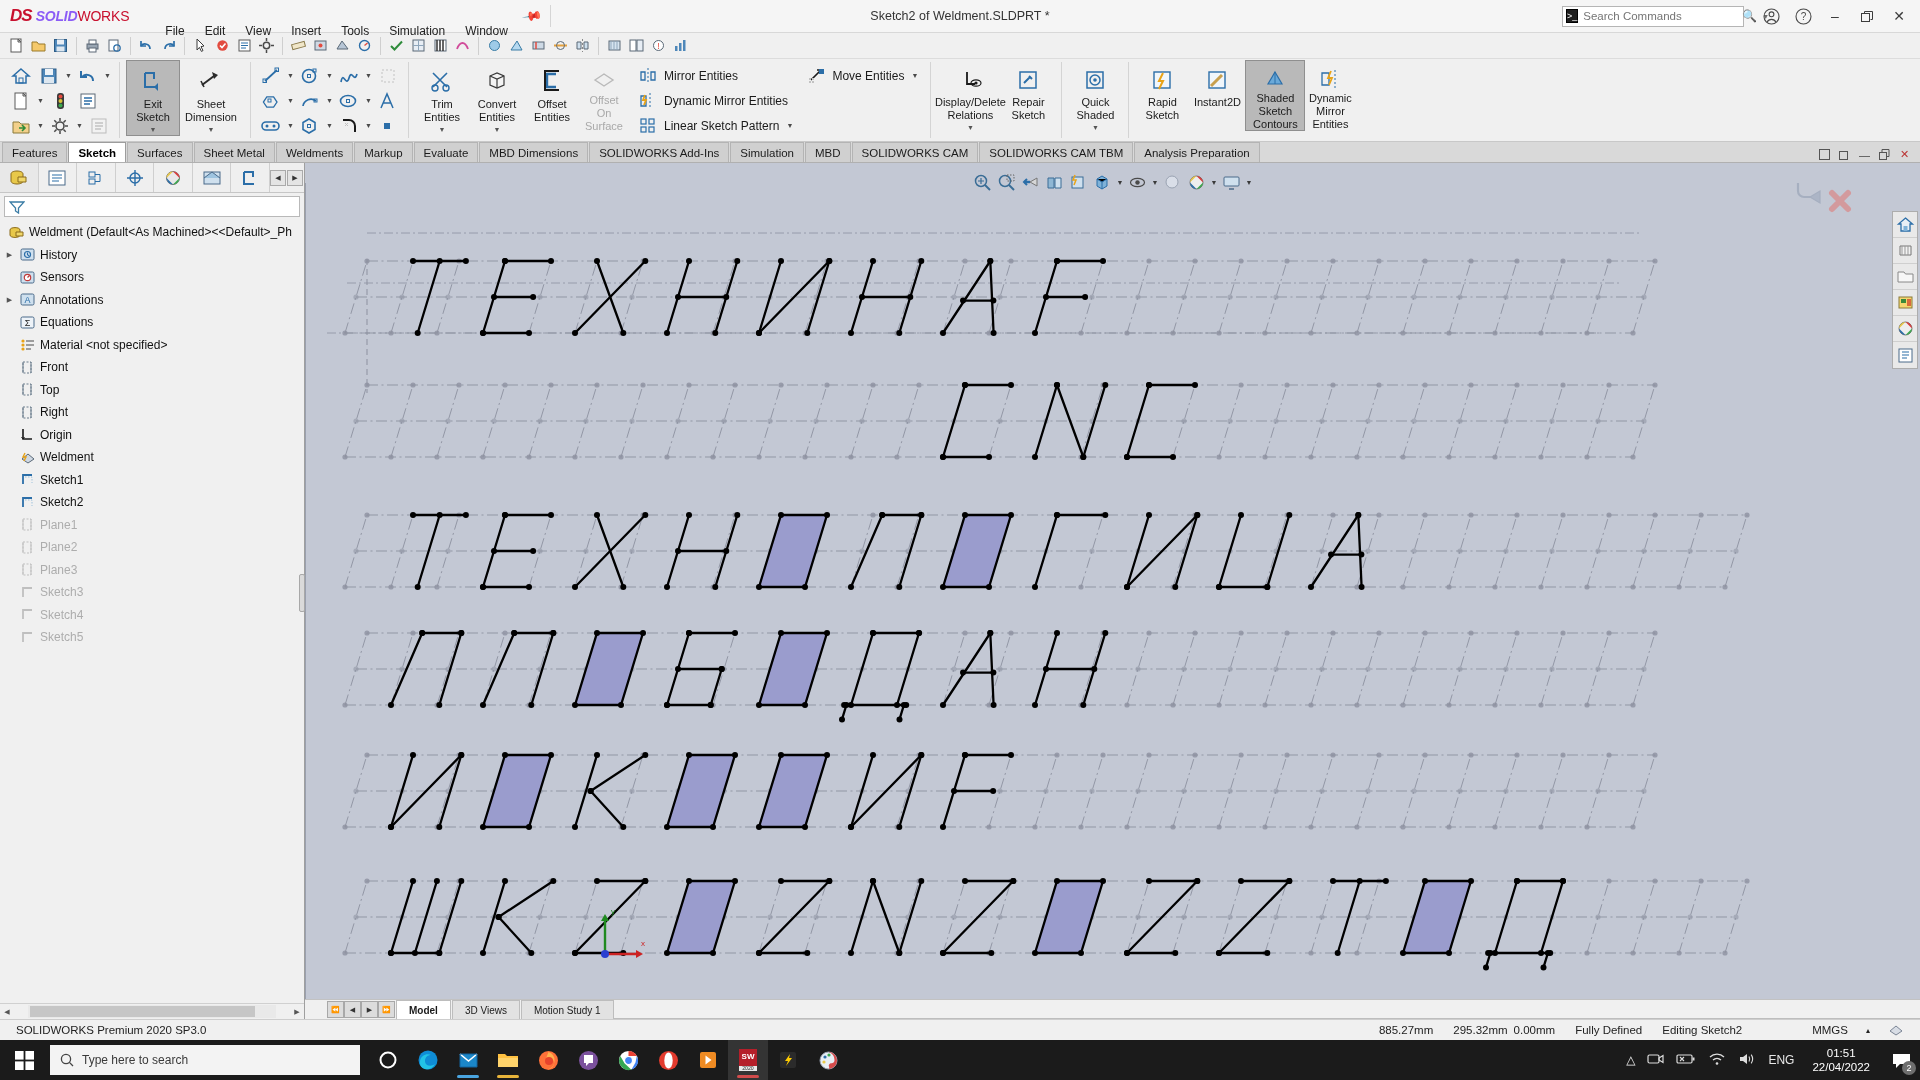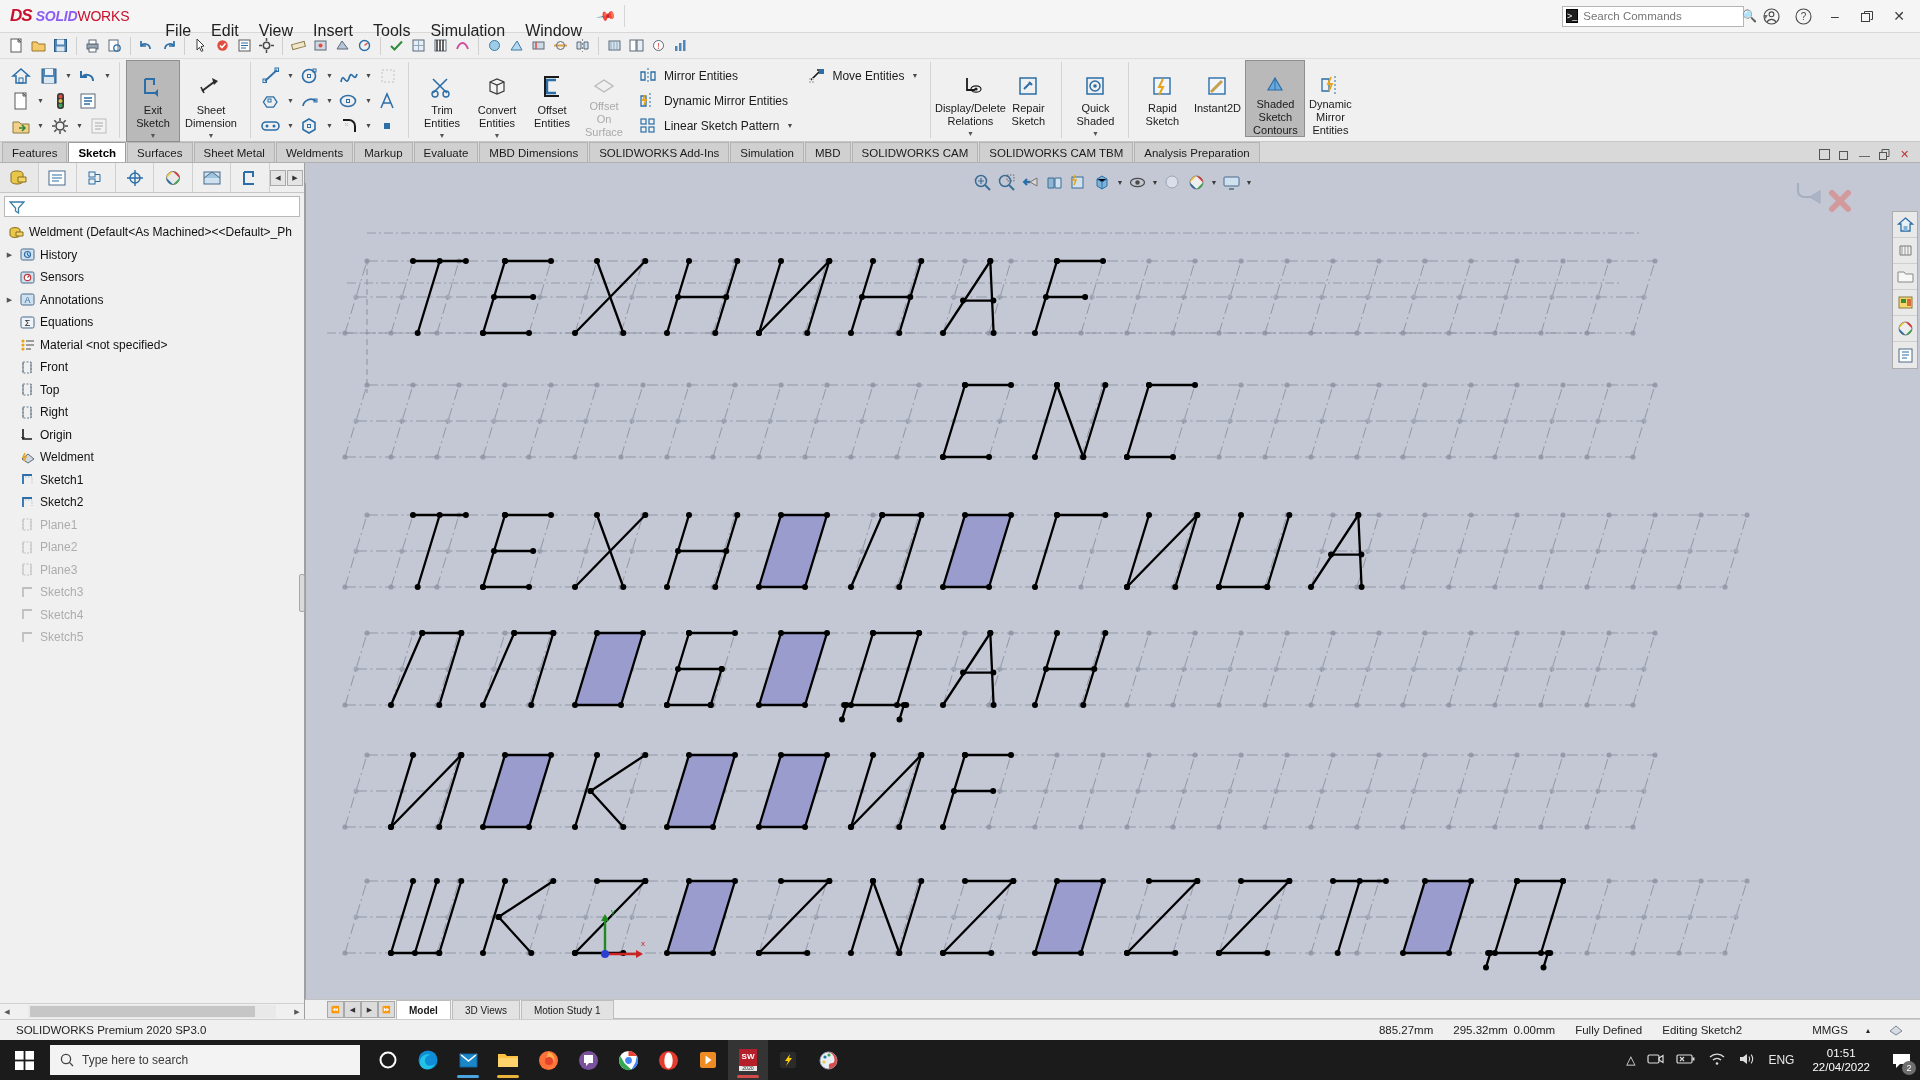--- a/index.html
+++ b/index.html
@@ -17,21 +17,21 @@
   .titlebar {
     height:33px; background:#f5f5f5; display:flex; align-items:center;
     border-bottom:1px solid #d8d8d8; flex:none; position:relative;
   }
   .logo { display:flex; align-items:center; gap:4px; padding:0 8px 0 10px; }
   .logo-ds { color:#c8102e; font-weight:bold; font-size:17px; letter-spacing:-1px; font-style:italic; }
   .logo-sw { font-size:14px; letter-spacing:-0.2px; }
   .logo-sw b { color:#8b5cf6; font-weight:bold;font-style:italic; }
   .logo-sw span { color:#c8102e; font-weight:normal; }
   .menubar { display:flex; align-items:center; gap:0; margin-left:18px; }
-  .menubar .mi { padding:4px 10px; font-size:16px; color:#222; cursor:default;margin-top:29px; }
+  .menubar .mi { padding:4px 10px; font-size:12px; color:#222; cursor:default;margin-top:29px; }
   .pin-icon { margin-left:6px; color:#9a9a9a; font-size:13px; transform:rotate(35deg); }
   .title-sep { width:1px; height:22px; background:#d5d5d5; margin-left:10px; }
   .doc-title {
     position:absolute; left:0; right:0; text-align:center;
     font-size:12.5px; color:#333; pointer-events:none;
   }
   .title-right { margin-left:auto; display:flex; align-items:center; gap:2px; padding-right:6px; }
   .searchbox {
     display:flex; align-items:center; width:182px; height:21px;
     border:1px solid #b5b5b5; background:#fff; padding:0 3px; gap:5px; margin-right:10px;
@@ -60,21 +60,21 @@
 
   
   .ribbon {
     height:83px; background:#f0f0f0; border-bottom:1px solid #c8c8c8;
     display:flex; align-items:stretch; flex:none; padding-left:4px;
   }
   .rgroup { display:flex; align-items:flex-start; padding:2px 4px; }
   .rdiv { width:1px; background:#d4d4d4; margin:3px 3px; flex:none; }
   .bigbtn {
     width:52px; display:flex; flex-direction:column; align-items:center;
-    padding-top:14px; cursor:default; text-align:center; line-height:11px;
+    padding-top:8px; cursor:default; text-align:center; line-height:11px;
     font-size:11px; color:#1a1a1a;
   }
   .bigbtn.active { background:#b9b9b9; outline:1px solid #8f8f8f; }
   .bigbtn .lbl { margin-top:2px; font-size:11px; }
   .bigbtn .dd { font-size:7px; color:#555; margin-top:1px; }
   .bigbtn.w64 { width:64px; }
   .bigbtn.w58 { width:58px; }
   .bigbtn.dim { color:#a9a9a9; }
 
   .minigrid { display:flex; flex-direction:column; justify-content:space-between; padding:2px 0; }
@@ -208,20 +208,21 @@
       <div class="mi">File</div>
       <div class="mi">Edit</div>
       <div class="mi">View</div>
       <div class="mi">Insert</div>
       <div class="mi">Tools</div>
       <div class="mi">Simulation</div>
       <div class="mi">Window</div>
       <div class="pin-icon">📌</div>
       <div class="title-sep"></div>
     </div>
+    <div class="doc-title">Sketch2 of Weldment.SLDPRT *</div>
     <div class="title-right">
       <div class="searchbox">
         <div class="cmdico">&gt;_</div>
         <input type="text" placeholder="Search Commands" style="">
         <span class="mag">🔍</span>
         <span class="caret">▼</span>
       </div>
       <div class="tbtn">
         <svg width="17" height="17" viewBox="0 0 17 17">
             <circle cx="8.5" cy="8.5" r="7.5" fill="none" stroke="#4a4a4a" stroke-width="1.1"></circle>

